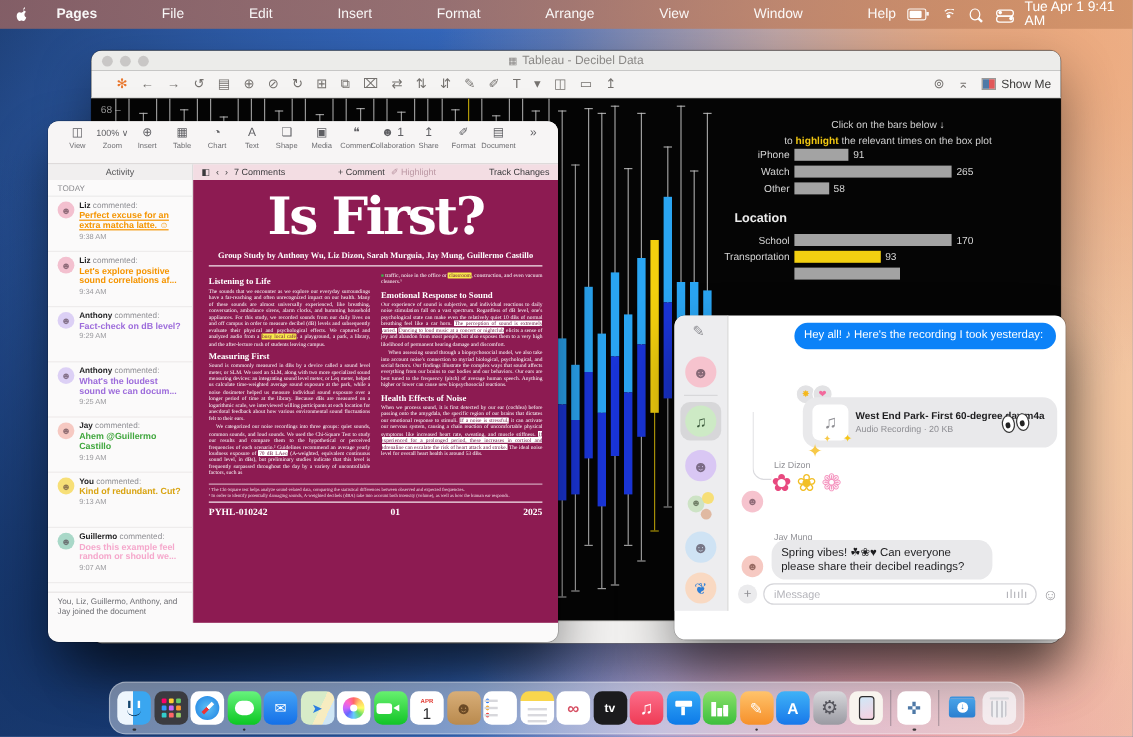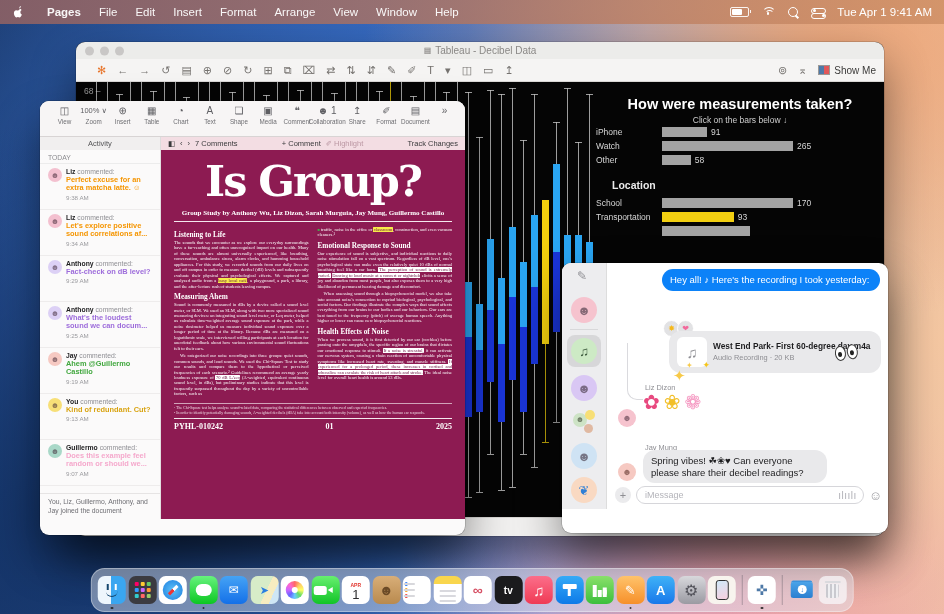--- a/index.html
+++ b/index.html
@@ -56,21 +56,21 @@
   #tab-canvas{position:relative;height:435px;background:#050505;overflow:hidden;}
   #axis-68{position:absolute;left:8px;top:4px;color:#9a9a9a;font-size:8.5px;}
   #boxplot{position:absolute;left:0;top:0;width:520px;height:435px;}
   #boxplot div{position:absolute;}
   #tab-panel{position:absolute;left:520px;top:0;width:288px;height:435px;padding-top:14px;}
   #panel-title{color:#fff;font-size:14.5px;font-weight:bold;text-align:center;}
   .instr{color:#cfcfcf;font-size:8.5px;text-align:center;margin-top:3px;}
   .instr .hl{color:#f2c811;font-weight:bold;}
   .sect{color:#eaeaea;font-size:10.5px;font-weight:bold;margin:13px 0 5px 16px;}
   .bar-row{display:flex;align-items:center;height:13px;margin-bottom:1px;}
-  .bar-lab{width:62px;text-align:left;color:#d6d6d6;font-size:8.5px;padding-right:4px;flex:none;}
+  .bar-lab{width:62px;text-align:right;color:#d6d6d6;font-size:8.5px;padding-right:4px;flex:none;}
   .bar{height:10px;background:#a3a3a3;flex:none;}
   .bar.yellow{background:#f2cf11;}
   .bar-val{color:#d6d6d6;font-size:8.5px;padding-left:4px;}
   #tab-status{height:19px;background:#f1f0ef;border-top:1px solid #d9d7d5;display:flex;align-items:center;padding:0 8px;color:#8a8886;font-size:10px;}
   
   #pages-win{left:40px;top:101px;width:425px;height:434px;background:#fbfafa;z-index:20;}
   #pg-title{height:20px;background:linear-gradient(#f2f0f0,#e9e7e7);justify-content:center;font-size:10px;}
   #pg-title .ttl{display:flex;align-items:center;gap:4px;color:#2e2e30;font-weight:bold;}
   #pg-title .doc-ico{width:9px;height:9px;border-radius:2px;background:#f6902a;}
   #pg-title .shared{color:#7a7a7e;font-weight:normal;font-size:9.5px;}
@@ -452,22 +452,22 @@
           <div style="left: 498.5px; top: 355px; width: 7px; height: 1px; background: rgba(195, 195, 195, 0.8);"></div>
           <div style="left: 498.5px; top: 153px; width: 7px; height: 62px; background: rgb(42, 165, 242);"></div>
           <div style="left: 498.5px; top: 215px; width: 7px; height: 70px; background: rgb(26, 53, 216);"></div>
           <div style="left: 512.5px; top: 12px; width: 1px; height: 408px; background: rgba(195, 195, 195, 0.8);"></div>
           <div style="left: 509.5px; top: 12px; width: 7px; height: 1px; background: rgba(195, 195, 195, 0.8);"></div>
           <div style="left: 509.5px; top: 420px; width: 7px; height: 1px; background: rgba(195, 195, 195, 0.8);"></div>
           <div style="left: 509.5px; top: 160px; width: 7px; height: 60px; background: rgb(42, 165, 242);"></div>
           <div style="left: 509.5px; top: 220px; width: 7px; height: 80px; background: rgb(26, 53, 216);"></div>
         </div>
       <div id="tab-panel">
-        <div id="panel-title">How were measurements taken?</div>
         <div class="instr">Click on the bars below ↓</div>
+        <div class="instr"><span>to </span><span class="hl">highlight</span><span> the relevant times on the box plot</span></div>
         <div id="device-rows">
             <div class="bar-row">
               <span class="bar-lab">iPhone</span>
               <span class="bar" style="width: 44.9849px;"></span>
               <span class="bar-val">91</span>
             </div>
             <div class="bar-row">
               <span class="bar-lab">Watch</span>
               <span class="bar" style="width: 131px;"></span>
               <span class="bar-val">265</span>
@@ -575,21 +575,21 @@
       </div>
     </div>
     <div id="pg-body">
       <div id="pg-sidebar">
         <div id="today">TODAY</div>
         <div id="comments">
             <div class="comment-card">
               <span class="cav" style="background: rgb(243, 192, 207);">☻</span>
               <div class="cbody">
                 <div class="cname"><b>Liz</b> <span>commented:</span></div>
-                <div class="ctext" style="color: rgb(245, 149, 0);">Perfect excuse for an extra matcha latte. ☺</div>
+                <div class="ctext" style="color: rgb(245, 149, 0); text-decoration: underline;">Perfect excuse for an extra matcha latte. ☺</div>
                 <div class="ctime">9:38 AM</div>
               </div>
             </div>
             <div class="comment-card">
               <span class="cav" style="background: rgb(243, 192, 207);">☻</span>
               <div class="cbody">
                 <div class="cname"><b>Liz</b> <span>commented:</span></div>
                 <div class="ctext" style="color: rgb(245, 149, 0);">Let's explore positive sound correlations af...</div>
                 <div class="ctime">9:34 AM</div>
               </div>
@@ -632,29 +632,29 @@
                 <div class="cname"><b>Guillermo</b> <span>commented:</span></div>
                 <div class="ctext" style="color: rgb(245, 168, 204);">Does this example feel random or should we...</div>
                 <div class="ctime">9:07 AM</div>
               </div>
             </div>
           </div>
         <div id="joined">You, Liz, Guillermo, Anthony, and Jay joined the document</div>
       </div>
       <div id="pg-doc">
         <div id="doc-title">
-          <div>Is Group?</div>
+          <div>Is First?</div>
         </div>
         <div id="doc-byline">Group Study by Anthony Wu, Liz Dizon, Sarah Murguia, Jay Mung, Guillermo Castillo</div>
         <div id="doc-rule"></div>
         <div id="doc-cols">
           <div class="dcol">
             <div class="dh">Listening to Life</div>
             <p class="dp hl-scan">The sounds that we encounter as we explore our everyday surroundings have a far-reaching and often unrecognized impact on our health. Many of these sounds are almost universally experienced, like breathing, conversation, ambulance sirens, alarm clocks, and humming household appliances. For this study, we recorded sounds from our daily lives on and off campus in order to measure decibel (dB) levels and subsequently evaluate their physical and psychological effects. We captured and analyzed audio from a <mark style="background:#f7ea4a">busy local café</mark>, a playground, a park, a library, and the after-lecture rush of students leaving campus.</p>
-            <div class="dh">Measuring Ahem</div>
+            <div class="dh">Measuring First</div>
             <p class="dp hl-scan">Sound is commonly measured in dBs by a device called a sound level meter, or SLM. We used an SLM, along with two more specialized sound measuring devices: an integrating sound level meter, or Leq meter, helped us calculate time-weighted average sound exposure at the park, while a noise dosimeter helped us measure individual sound exposure over a longer period of time at the library. Because dBs are measured on a logarithmic scale, we interviewed willing participants at each location for anecdotal feedback about how various environmental sound fluctuations felt to their ears.</p>
             <p class="dp ind hl-scan">We categorized our noise recordings into three groups: quiet sounds, common sounds, and loud sounds. We used the Chi-Square Test to study our results and compare them to the hypothetical or perceived frequencies of each scenario.² Guidelines recommend an average yearly loudness exposure of <mark style="background:#ffffff">70 dB LAeq</mark> (A-weighted, equivalent continuous sound level, in dBs), but preliminary studies indicate that this level is frequently surpassed throughout the day by a variety of uncontrollable factors, such as</p>
           </div>
           <div class="dcol">
             <p class="dp bullet hl-scan">traffic, noise in the office or <mark style="background:#f7ea4a">classroom</mark>, construction, and even vacuum cleaners.¹</p>
             <div class="dh">Emotional Response to Sound</div>
             <p class="dp hl-scan">Our experience of sound is subjective, and individual reactions to daily noise stimulation fall on a vast spectrum. Regardless of dB level, one's psychological state can make even the relatively quiet 10 dBs of normal breathing feel like a car horn. <mark style="background:#ffffff">The perception of sound is extremely varied.</mark> <mark style="background:#ffffff">Dancing to loud music at a concert or nightclub</mark> elicits a sense of joy and abandon from most people, but also exposes them to a very high likelihood of permanent hearing damage and discomfort.</p>
             <p class="dp ind hl-scan">When assessing sound through a biopsychosocial model, we also take into account noise's connection to myriad biological, psychological, and social factors. Our findings illustrate the complex ways that sound affects everything from our brains to our bodies and our behaviors. Our ears are best tuned to the frequency (pitch) of average human speech. Anything higher or lower can cause new biopsychosocial reactions.</p>
             <div class="dh">Health Effects of Noise</div>
             <p class="dp hl-scan">When we process sound, it is first detected by our ear (cochlea) before passing onto the amygdala, the specific region of our brains that dictates our emotional response to stimuli. <mark style="background:#ffffff">If a noise is stressful,</mark> it can activate our nervous system, causing a chain reaction of uncomfortable physical symptoms like increased heart rate, sweating, and muscle stiffness. <mark style="background:#ffffff">If experienced for a prolonged period, these increases in cortisol and adrenaline can escalate the risk of heart attack and stroke.</mark> The ideal noise level for overall heart health is around 53 dBs.</p>
@@ -764,21 +764,21 @@
       <span class="dock-icon dk-downloads" title="Downloads"></span>
       <span class="dock-icon dk-trash" title="Trash"></span>
     </div>
 
   <div id="menubar">
     <span class="apple">
       <svg width="12" height="14" viewBox="0 0 12 14">
           <path d="M8.8 1c.2 1-.5 2-1.4 2.2-.2-1 .6-2 1.4-2.2zM7.4 3.8c.9 0 1.7.5 2.2 1.2-.8.5-1.3 1.3-1.2 2.3 0 1.1.7 1.9 1.5 2.2-.5 1.4-1.4 3-2.4 3-.6 0-.9-.4-1.6-.4s-1 .4-1.6.4c-1.1 0-2.4-2.2-2.4-4.2 0-2 1.2-3.1 2.3-3.1.6 0 1.2.4 1.6.4.4 0 1-.5 1.6-.5z" fill="#fff"></path>
         </svg>
     </span>
-    <span id="menu-items" style="display:flex;">
+    <span id="menu-items" style="display:flex;gap:36px;">
         <span class="menu-item active">Pages</span>
         <span class="menu-item">File</span>
         <span class="menu-item">Edit</span>
         <span class="menu-item">Insert</span>
         <span class="menu-item">Format</span>
         <span class="menu-item">Arrange</span>
         <span class="menu-item">View</span>
         <span class="menu-item">Window</span>
         <span class="menu-item">Help</span>
       </span>

